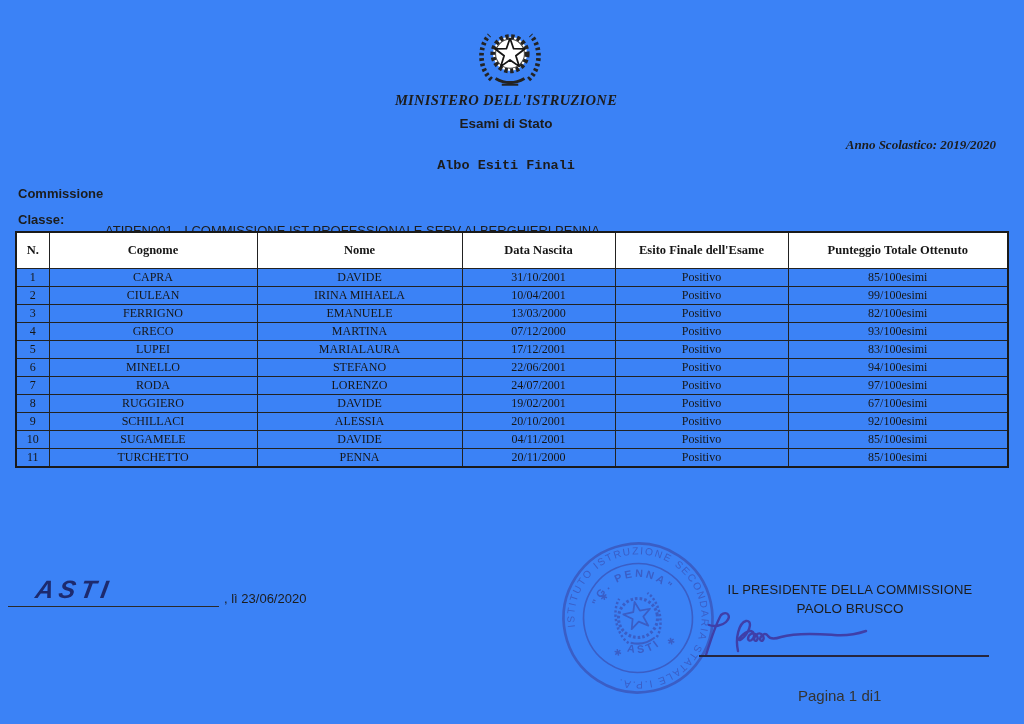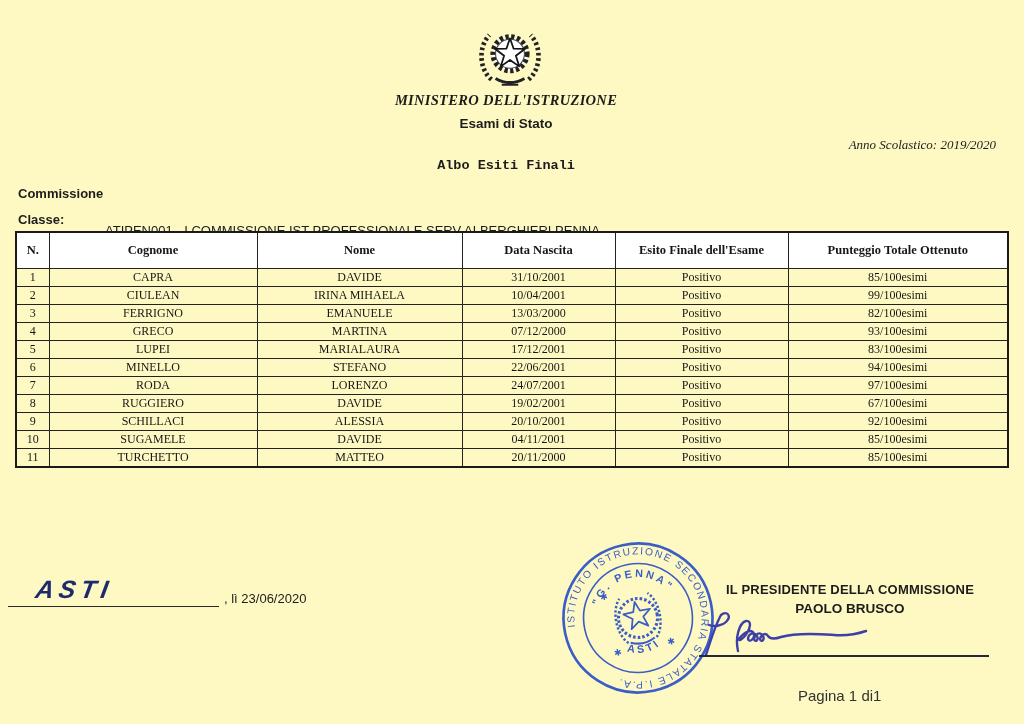--- a/index.html
+++ b/index.html
@@ -1,27 +1,27 @@
 <!DOCTYPE html>
 <html><head>
 <meta charset="utf-8">
 <style>
   html,body{margin:0;padding:0;background:#e9e9e9;}
   #page{
-    position:relative;width:1024px;height:724px;background:#fef9c3;
+    position:relative;width:1024px;height:724px;background:#3b82f6;
     font-family:"Liberation Sans",sans-serif;color:#1c1c1c;overflow:hidden;
     margin:0 auto;
   }
   .centered{position:absolute;left:0;width:1012px;text-align:center;}
 
   .emblem-top{position:absolute;left:478px;top:28px;width:64px;height:66px;}
 
   .ministry{top:92px;font-family:"Liberation Serif",serif;font-weight:bold;font-style:italic;font-size:14.5px;letter-spacing:.3px;}
   .esami{top:116px;font-weight:bold;font-size:13.5px;}
-  .anno{position:absolute;right:28px;top:137px;font-family:"Liberation Serif",serif;font-weight:normal;font-style:italic;font-size:13px;}
+  .anno{position:absolute;right:28px;top:137px;font-family:"Liberation Serif",serif;font-weight:bold;font-style:italic;font-size:13px;}
   .albo{top:158px;font-weight:bold;font-size:13.5px;font-family:Liberation Mono, monospace;}
 
   .meta-row{position:absolute;left:18px;font-size:13px;text-align:center;}
   .meta-row .lbl{font-weight:bold;display:inline-block;}
   .meta-row .val{position:absolute;left:87px;top:0;white-space:nowrap;margin-top:37px;}
   .row-commissione{top:186px;}
   .row-classe{top:212px;}
 
   table.results{
     position:absolute;left:15px;top:231px;width:992px;
@@ -36,21 +36,21 @@
   .handwriting{
     position:absolute;left:36px;top:575px;
     font-style:italic;font-weight:bold;font-size:25px;letter-spacing:5px;
     color:#1d2a6e;transform:skewX(-10deg);
   }
   .place-line{position:absolute;left:8px;top:606px;width:211px;border-top:1.6px solid #2a2a2a;}
   .date-text{position:absolute;left:224px;top:591px;font-size:13px;text-align:right;}
 
   .stamp{position:absolute;left:560px;top:540px;width:156px;height:156px;transform:rotate(-12deg);}
 
-  .president-block{position:absolute;left:712px;top:582px;width:276px;text-align:center;font-weight:bold;}
+  .president-block{position:absolute;left:712px;top:582px;width:276px;text-align:center;}
   .president-title{font-size:13px;letter-spacing:.2px;}
   .president-name{font-size:13.5px;margin-top:4px;}
   .signature{position:absolute;left:694px;top:610px;width:190px;height:48px;}
   .signature-line{position:absolute;left:699px;top:655px;width:290px;border-top:2px solid #26263f;}
 
   .page-footer{position:absolute;left:798px;top:687px;font-size:15px;color:#333;}
 </style>
 </head>
 <body>
 
@@ -176,21 +176,21 @@
           <td>10</td>
           <td>SUGAMELE</td>
           <td>DAVIDE</td>
           <td>04/11/2001</td>
           <td>Positivo</td>
           <td>85/100esimi</td>
         </tr>
         <tr>
           <td>11</td>
           <td>TURCHETTO</td>
-          <td>MATTEO</td>
+          <td>PENNA</td>
           <td>20/11/2000</td>
           <td>Positivo</td>
           <td>85/100esimi</td>
         </tr>
       </tbody>
   </table>
 
   <div class="handwriting">ASTI</div>
   <div class="place-line"></div>
   <div class="date-text">, lì 23/06/2020</div>

